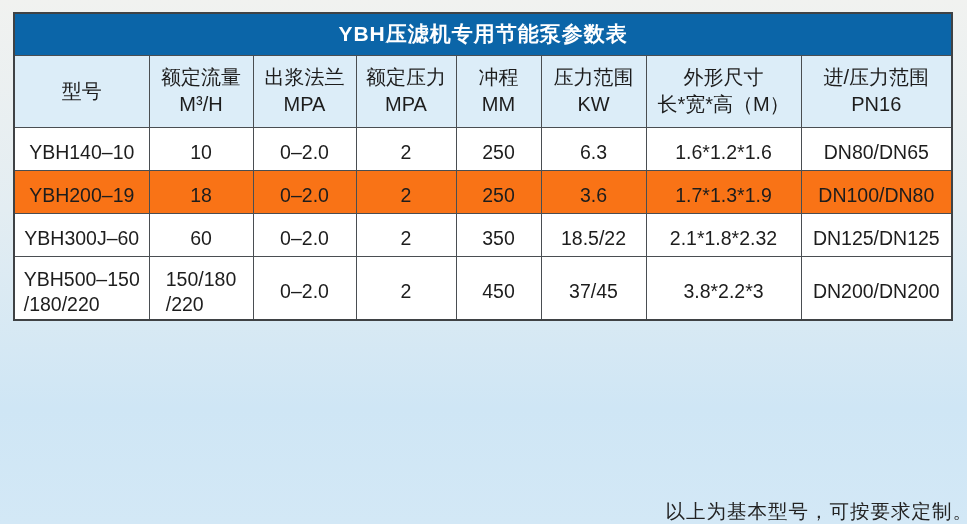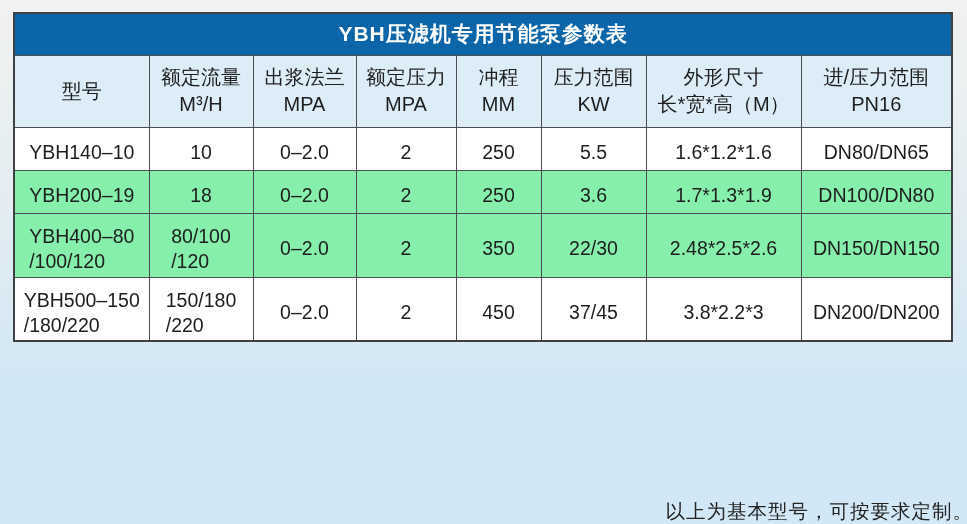--- a/index.html
+++ b/index.html
@@ -37,21 +37,21 @@
   tr.head-row th {
     background: #dcedf8;
     height: 72px;
     font-size: 20px;
     font-weight: 400;
     line-height: 1.35;
   }
   tr.data-row { height: 43px; font-size: 19.5px; }
   tr.data-row.tall { height: 64px; }
   tr.data-row.tall2 { height: 58px; }
-  tr.data-row.alt td { background: #86efac; }
+  tr.data-row.alt td { background: #f97316; }
   .cb { display: inline-block; text-align: left; white-space: pre-line; line-height: 1.3; margin-top: 8px; }
   .hsub { display: block; }
   .footnote {
     position: absolute;
     top: 486px;
     left: 0;
     width: 960px;
     text-align: right;
     font-size: 19.5px;
     color: #232323;
@@ -86,45 +86,43 @@
       <th><span>压力范围</span><span class="hsub">KW</span></th>
       <th><span>外形尺寸</span><span class="hsub">长*宽*高（M）</span></th>
       <th><span>进/压力范围</span><span class="hsub">PN16</span></th>
     </tr>
     <tr class="data-row">
       <td><span class="cb">YBH140–10</span></td>
       <td><span class="cb">10</span></td>
       <td><span class="cb">0–2.0</span></td>
       <td><span class="cb">2</span></td>
       <td><span class="cb">250</span></td>
-      <td><span class="cb">5.5</span></td>
+      <td><span class="cb">6.3</span></td>
       <td><span class="cb">1.6*1.2*1.6</span></td>
       <td><span class="cb">DN80/DN65</span></td>
     </tr>
     <tr class="data-row alt">
       <td><span class="cb">YBH200–19</span></td>
       <td><span class="cb">18</span></td>
       <td><span class="cb">0–2.0</span></td>
       <td><span class="cb">2</span></td>
       <td><span class="cb">250</span></td>
       <td><span class="cb">3.6</span></td>
       <td><span class="cb">1.7*1.3*1.9</span></td>
       <td><span class="cb">DN100/DN80</span></td>
     </tr>
-    <tr class="data-row alt tall">
-      <td><span class="cb">YBH400–80
-/100/120</span></td>
-      <td><span class="cb">80/100
-/120</span></td>
+    <tr class="data-row">
+      <td><span class="cb">YBH300J–60</span></td>
+      <td><span class="cb">60</span></td>
       <td><span class="cb">0–2.0</span></td>
       <td><span class="cb">2</span></td>
       <td><span class="cb">350</span></td>
-      <td><span class="cb">22/30</span></td>
-      <td><span class="cb">2.48*2.5*2.6</span></td>
-      <td><span class="cb">DN150/DN150</span></td>
+      <td><span class="cb">18.5/22</span></td>
+      <td><span class="cb">2.1*1.8*2.32</span></td>
+      <td><span class="cb">DN125/DN125</span></td>
     </tr>
     <tr class="data-row tall2">
       <td><span class="cb">YBH500–150
 /180/220</span></td>
       <td><span class="cb">150/180
 /220</span></td>
       <td><span class="cb">0–2.0</span></td>
       <td><span class="cb">2</span></td>
       <td><span class="cb">450</span></td>
       <td><span class="cb">37/45</span></td>

